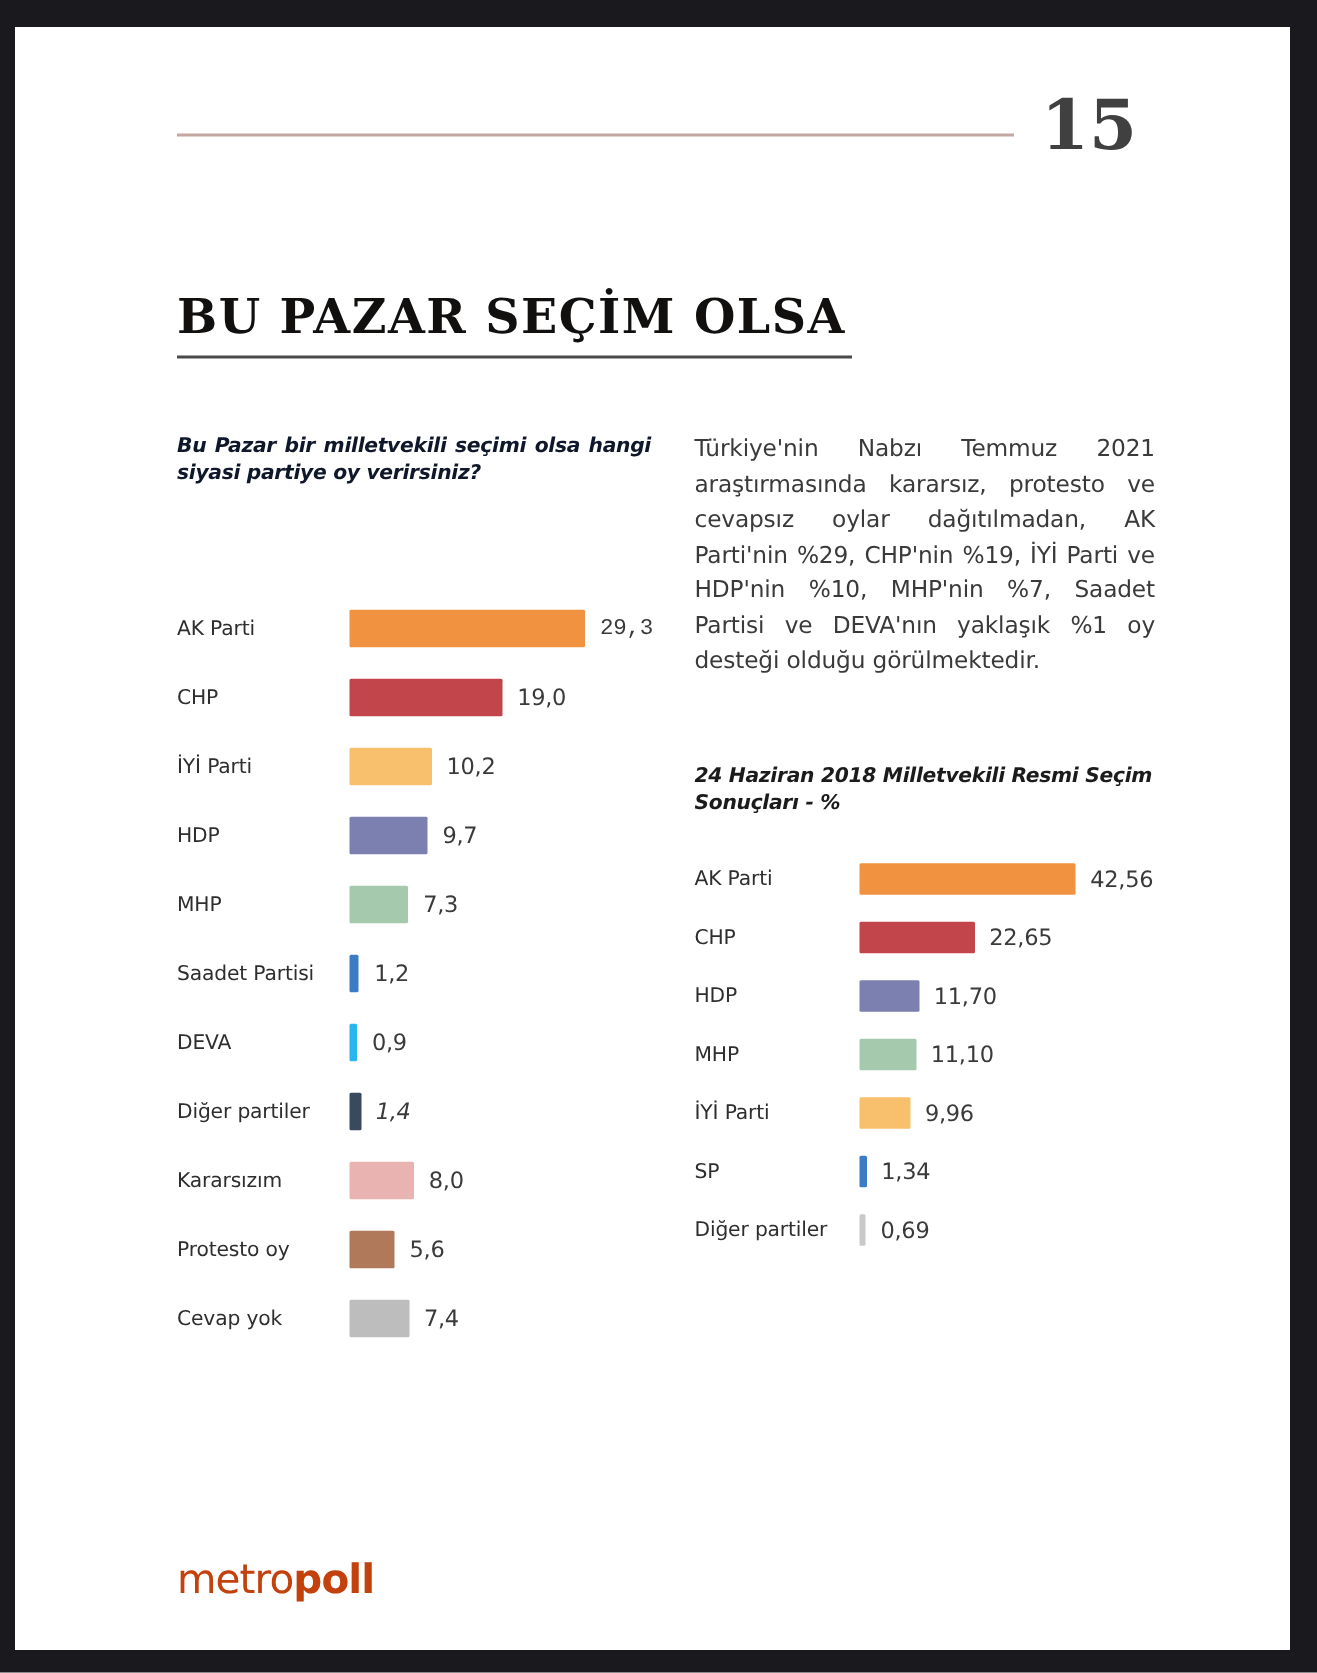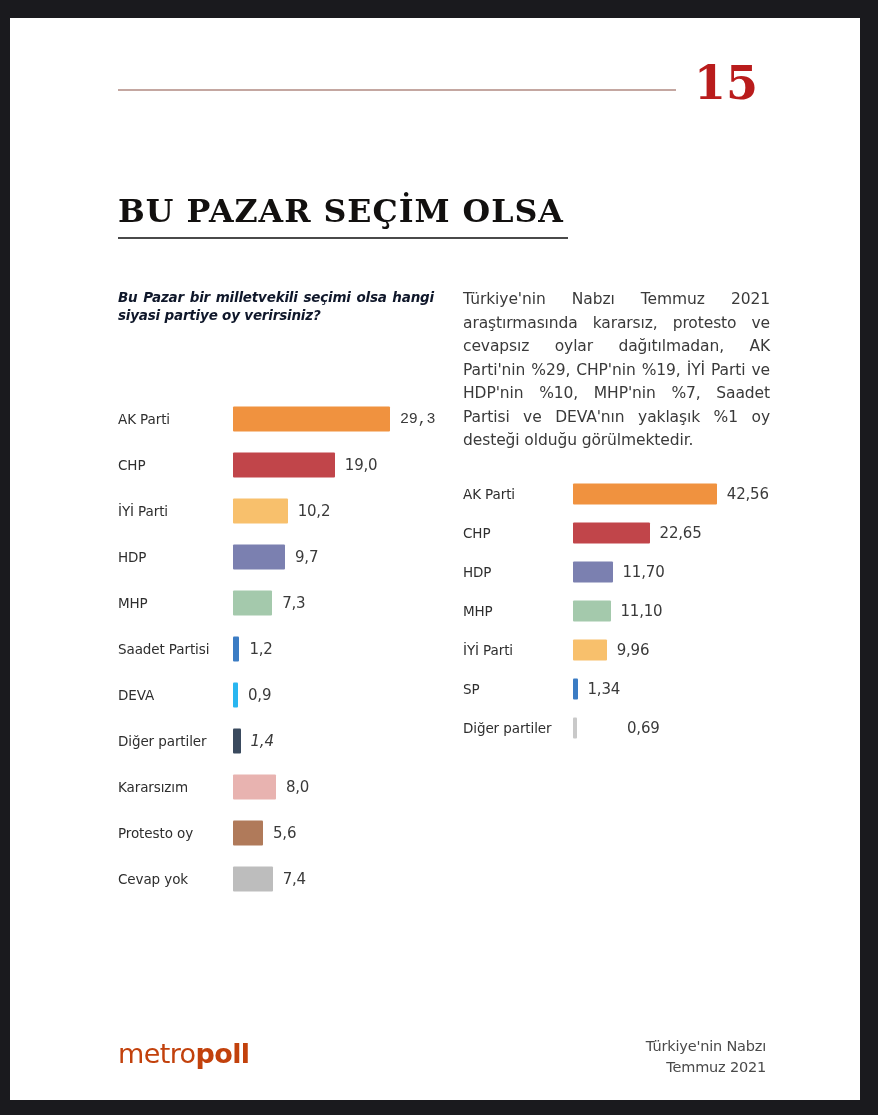--- a/index.html
+++ b/index.html
@@ -18,21 +18,21 @@
 
   
   .hdr-rule{
     position:absolute;left:108px;top:71px;
     width:558px;height:2px;background:#c4a7a1;
   }
   .page-num{
     position:absolute;left:676px;top:38px;
     width:80px;text-align:center;
     font-family:"DejaVu Serif", serif;
-    font-size:46px;font-weight:700;color:#b91c1c;
+    font-size:46px;font-weight:700;color:#404040;
     letter-spacing:0px;
   }
 
   .slide-title{
     position:absolute;left:108px;top:174px;
     font-family:"DejaVu Serif", serif;
     font-size:32px;font-weight:700;color:#12100f;
     letter-spacing:1.0px;
     transform:scaleX(0.99);transform-origin:left top;
     white-space:nowrap;
@@ -177,20 +177,21 @@
         <div class="row">
           <span class="lbl">Cevap yok</span>
           <span class="bar" style="width: 39.664px; background: rgb(189, 189, 189);"></span>
           <span class="val" style="left: 164.664px;">7,4</span>
         </div>
       </div>
   </div>
 
   <div class="col-right">
     <div class="blurb">Türkiye'nin Nabzı Temmuz 2021 araştırmasında kararsız, protesto ve cevapsız oylar dağıtılmadan, AK Parti'nin %29, CHP'nin %19, İYİ Parti ve HDP'nin %10, MHP'nin %7, Saadet Partisi ve DEVA'nın yaklaşık %1 oy desteği olduğu görülmektedir.</div>
+    <div class="sub-title" style="margin-top: 55px;">24 Haziran 2018 Milletvekili Resmi Seçim Sonuçları - %</div>
     <div class="chart chart-right" id="chart-right" style="margin-top: 22px;">
         <div class="row">
           <span class="lbl">AK Parti</span>
           <span class="bar" style="width: 143.853px; background: rgb(240, 146, 63); left: 110px;"></span>
           <span class="val" style="left: 263.853px;">42,56</span>
         </div>
         <div class="row">
           <span class="lbl">CHP</span>
           <span class="bar" style="width: 76.557px; background: rgb(193, 69, 74); left: 110px;"></span>
           <span class="val" style="left: 196.557px;">22,65</span>
@@ -211,25 +212,21 @@
           <span class="val" style="left: 153.665px;">9,96</span>
         </div>
         <div class="row">
           <span class="lbl">SP</span>
           <span class="bar" style="width: 4.5292px; background: rgb(59, 124, 196); left: 110px;"></span>
           <span class="val" style="left: 124.529px;">1,34</span>
         </div>
         <div class="row">
           <span class="lbl">Diğer partiler</span>
           <span class="bar" style="width: 4px; background: rgb(201, 201, 201); left: 110px;"></span>
-          <span class="val" style="left: 124px; margin-left: 40px;">0,69</span>
+          <span class="val" style="left: 124px;">0,69</span>
         </div>
       </div>
   </div>
 
   <div class="logo"><span class="l">metro</span><b>poll</b></div>
 
-  <div class="foot-note">
-    <div>Türkiye'nin Nabzı</div>
-    <div>Temmuz 2021</div>
-  </div>
 
 </div>
 
 </body></html>

